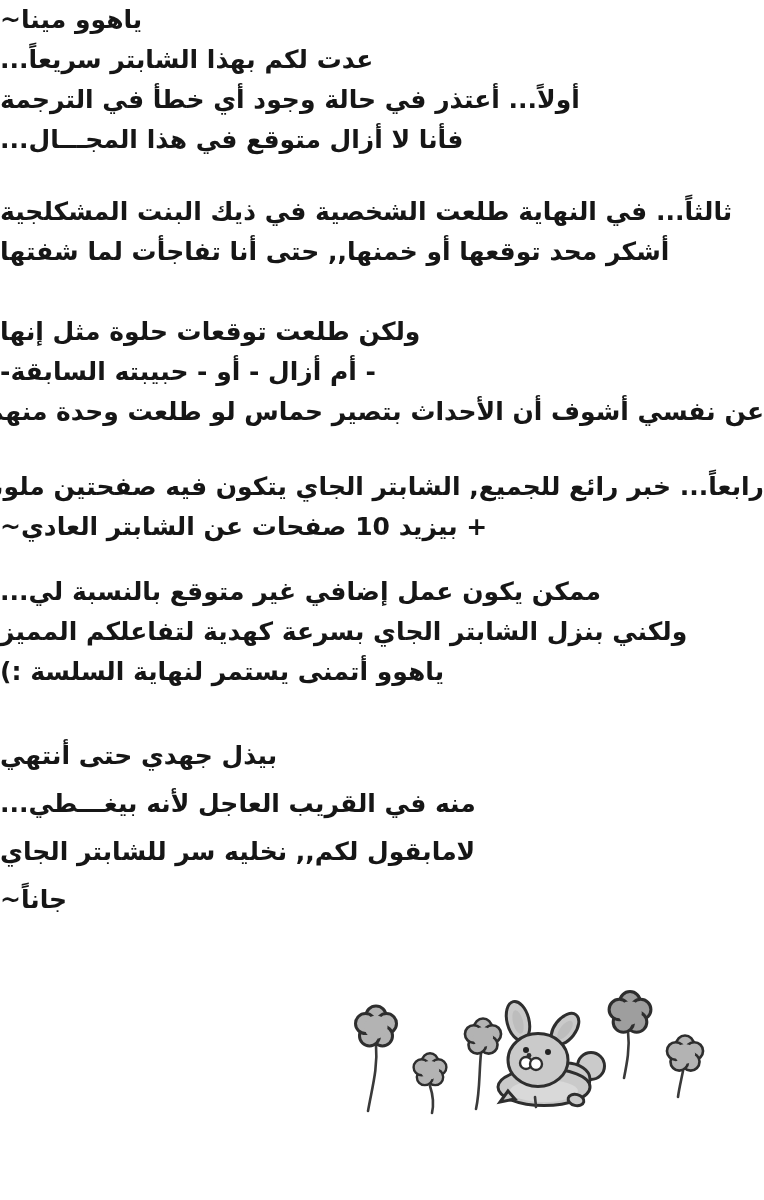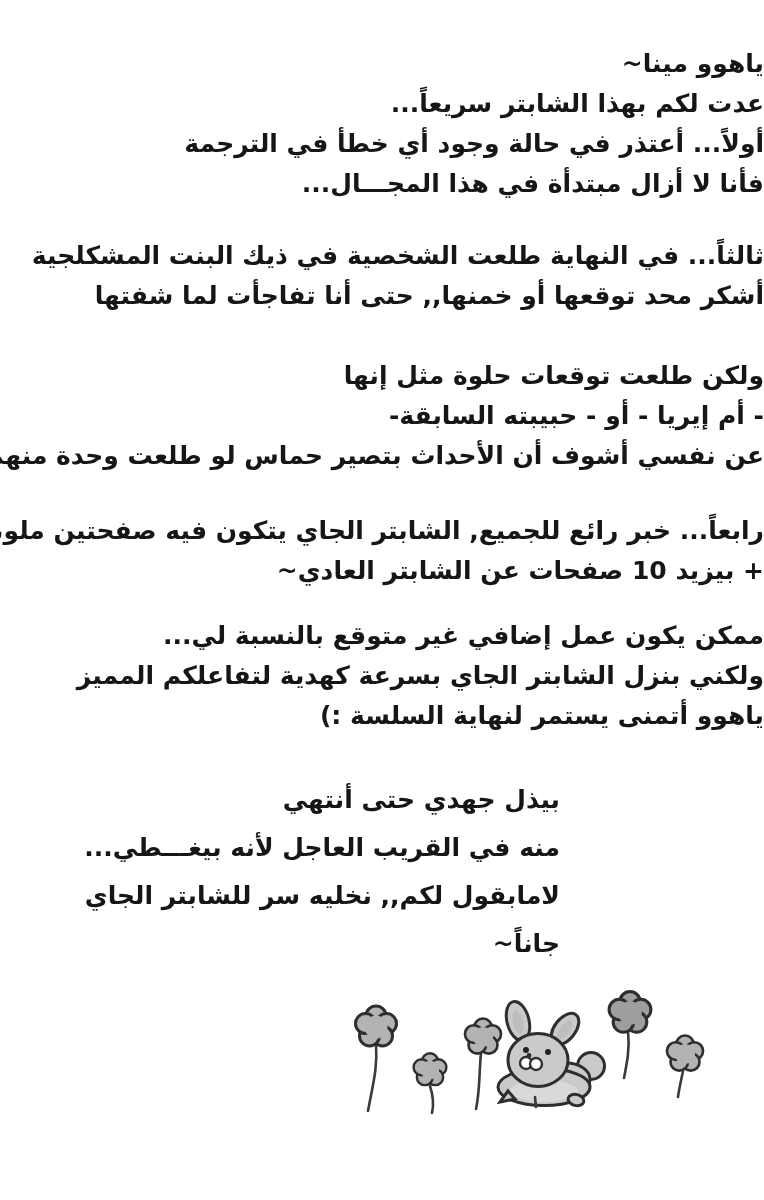--- a/index.html
+++ b/index.html
@@ -1,21 +1,21 @@
 <!DOCTYPE html>
 <html lang="ar"><head>
 <meta charset="utf-8">
 <style>
   html,body{margin:0;padding:0;}
   body{
     width:764px;height:1200px;background:#ffffff;overflow:hidden;
     font-family:"DejaVu Sans",sans-serif;
   }
   .page{position:relative;width:764px;height:1200px;background:#ffffff;color:#161616;}
-  .note{padding-top:44px;text-align:right;}
+  .note{text-align:left;}
   .block{direction:rtl;}
   .line{
     margin:0;font-size:25px;font-weight:bold;line-height:40px;
     white-space:nowrap;direction:rtl;unicode-bidi:plaintext;
     color:#161616;letter-spacing:0;
   }
   .b2{margin-top:32px;}
   .b3{margin-top:32px;}
   .b4{margin-top:40px;}
   .b5{margin-top:35px;}
@@ -31,32 +31,32 @@
 </head>
 <body>
 
 <div class="page">
   <div class="note">
 
     <div class="block b1">
       <p class="line">ياهوو مينا~</p>
       <p class="line">عدت لكم بهذا الشابتر سريعاً...</p>
       <p class="line">أولاً... أعتذر في حالة وجود أي خطأ في الترجمة</p>
-      <p class="line">فأنا لا أزال مبتدأة في هذا المجـــال...</p>
+      <p class="line">فأنا لا أزال متوقع في هذا المجـــال...</p>
     </div>
 
 
     <div class="block b3">
       <p class="line">ثالثاً... في النهاية طلعت الشخصية في ذيك البنت المشكلجية</p>
       <p class="line">أشكر محد توقعها أو خمنها,, حتى أنا تفاجأت لما شفتها</p>
     </div>
 
     <div class="block b4">
       <p class="line">ولكن طلعت توقعات حلوة مثل إنها</p>
-      <p class="line">- أم إيريا - أو - حبيبته السابقة-</p>
+      <p class="line">- أم أزال - أو - حبيبته السابقة-</p>
       <p class="line">عن نفسي أشوف أن الأحداث بتصير حماس لو طلعت وحدة منهم :)</p>
     </div>
 
     <div class="block b5">
       <p class="line">رابعاً... خبر رائع للجميع, الشابتر الجاي يتكون فيه صفحتين ملونة</p>
       <p class="line">+ بيزيد 10 صفحات عن الشابتر العادي~</p>
     </div>
 
     <div class="block b6">
       <p class="line">ممكن يكون عمل إضافي غير متوقع بالنسبة لي...</p>

